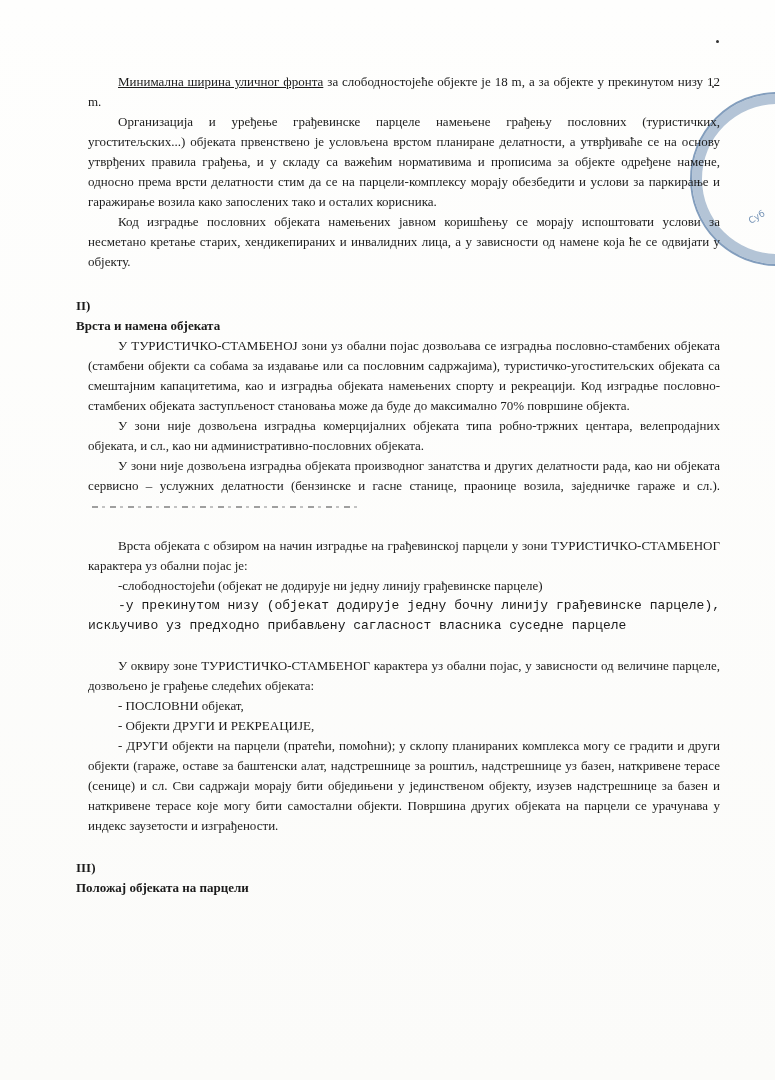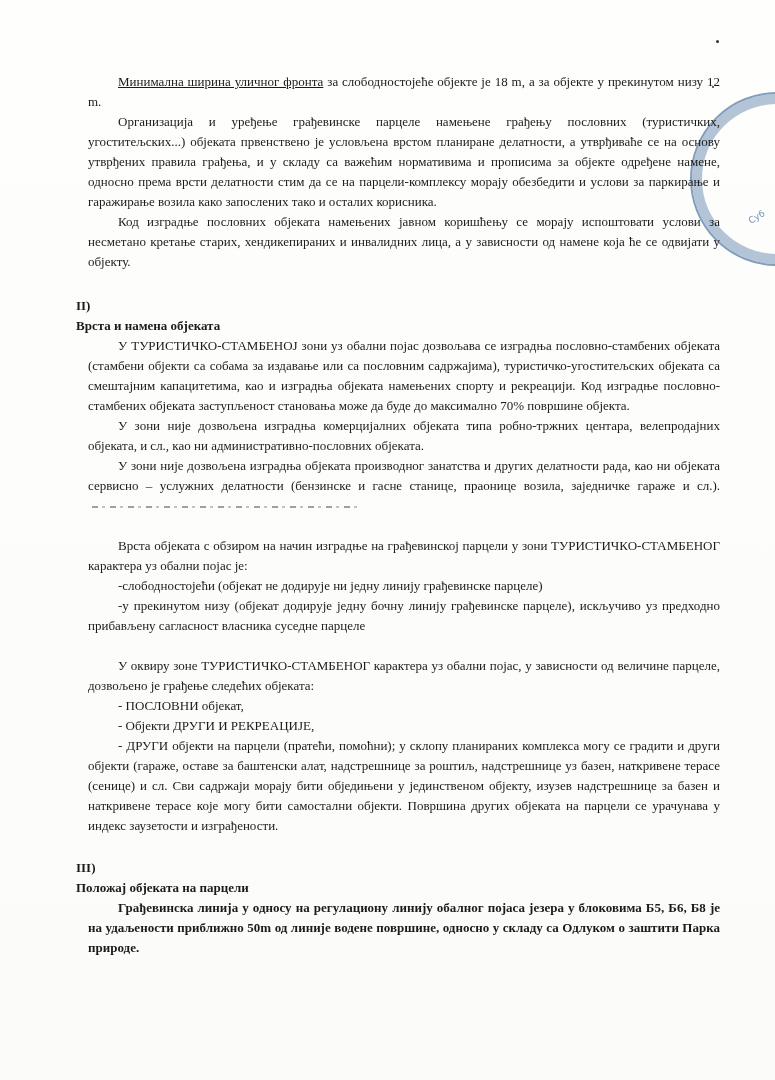--- a/index.html
+++ b/index.html
@@ -71,28 +71,27 @@
       <span>Врста и намена објеката</span>
     </div>
     <p class="indent">У ТУРИСТИЧКО-СТАМБЕНОЈ зони уз обални појас дозвољава се изградња пословно-стамбених објеката (стамбени објекти са собама за издавање или са пословним садржајима), туристичко-угоститељских објеката са смештајним капацитетима, као и изградња објеката намењених спорту и рекреацији. Код изградње пословно-стамбених објеката заступљеност становања може да буде до максимално 70% површине објекта.</p>
     <p class="indent">У зони није дозвољена изградња комерцијалних објеката типа робно-тржних центара, велепродајних објеката,  и сл., као ни административно-пословних објеката.</p>
     <p class="indent"><span>У зони није дозвољена изградња објеката производног занатства и других делатности рада, као ни објеката сервисно – услужних делатности (бензинске и гасне станице, праонице возила, заједничке гараже и сл.).</span><span class="scan-dash"></span></p>
 
     <div class="gap"></div>
 
     <p class="indent">Врста објеката с обзиром на начин изградње на грађевинској парцели у зони ТУРИСТИЧКО-СТАМБЕНОГ карактера уз обални појас је:</p>
     <p class="indent2">-слободностојећи (објекат не додирује ни једну линију грађевинске парцеле)</p>
-    <p class="indent2" style="padding-left:0; text-indent:30px;">-у прекинутом низу (објекат додирује једну бочну линију грађевинске парцеле), искључиво уз предходно прибављену сагласност власника суседне парцеле</p>
+    <p class="indent2" style="padding-left:0; text-indent:30px;font-family:Liberation Mono, monospace;">-у прекинутом низу (објекат додирује једну бочну линију грађевинске парцеле), искључиво уз предходно прибављену сагласност власника суседне парцеле</p>
 
     <div class="gap"></div>
 
     <p class="indent">У оквиру зоне ТУРИСТИЧКО-СТАМБЕНОГ карактера уз обални појас, у зависности од величине парцеле, дозвољено је грађење следећих објеката:</p>
     <p class="indent2">- ПОСЛОВНИ објекат,</p>
     <p class="indent2">- Објекти ДРУГИ И РЕКРЕАЦИЈЕ,</p>
     <p class="indent">- ДРУГИ објекти на парцели (пратећи, помоћни); у склопу планираних комплекса могу се градити и други објекти (гараже, оставе за баштенски алат, надстрешнице за роштиљ, надстрешнице уз базен, наткривене терасе (сенице) и сл. Сви садржаји морају бити обједињени у јединственом објекту, изузев надстрешнице за базен и наткривене терасе које могу бити самостални објекти. Површина других објеката на парцели се урачунава у индекс заузетости и изграђености.</p>
 
     <div class="heading h3">
       <span class="num">III)</span>
       <span>Положај објеката на парцели</span>
     </div>
-    <p class="indent bold">Грађевинска линија у односу на регулациону линију обалног појаса језера у блоковима Б5, Б6, Б8 је на удаљености приближно 50m од линије водене површине, односно у складу са Одлуком о заштити Парка природе.</p>
   </div>
 </div>
 
 </body></html>

